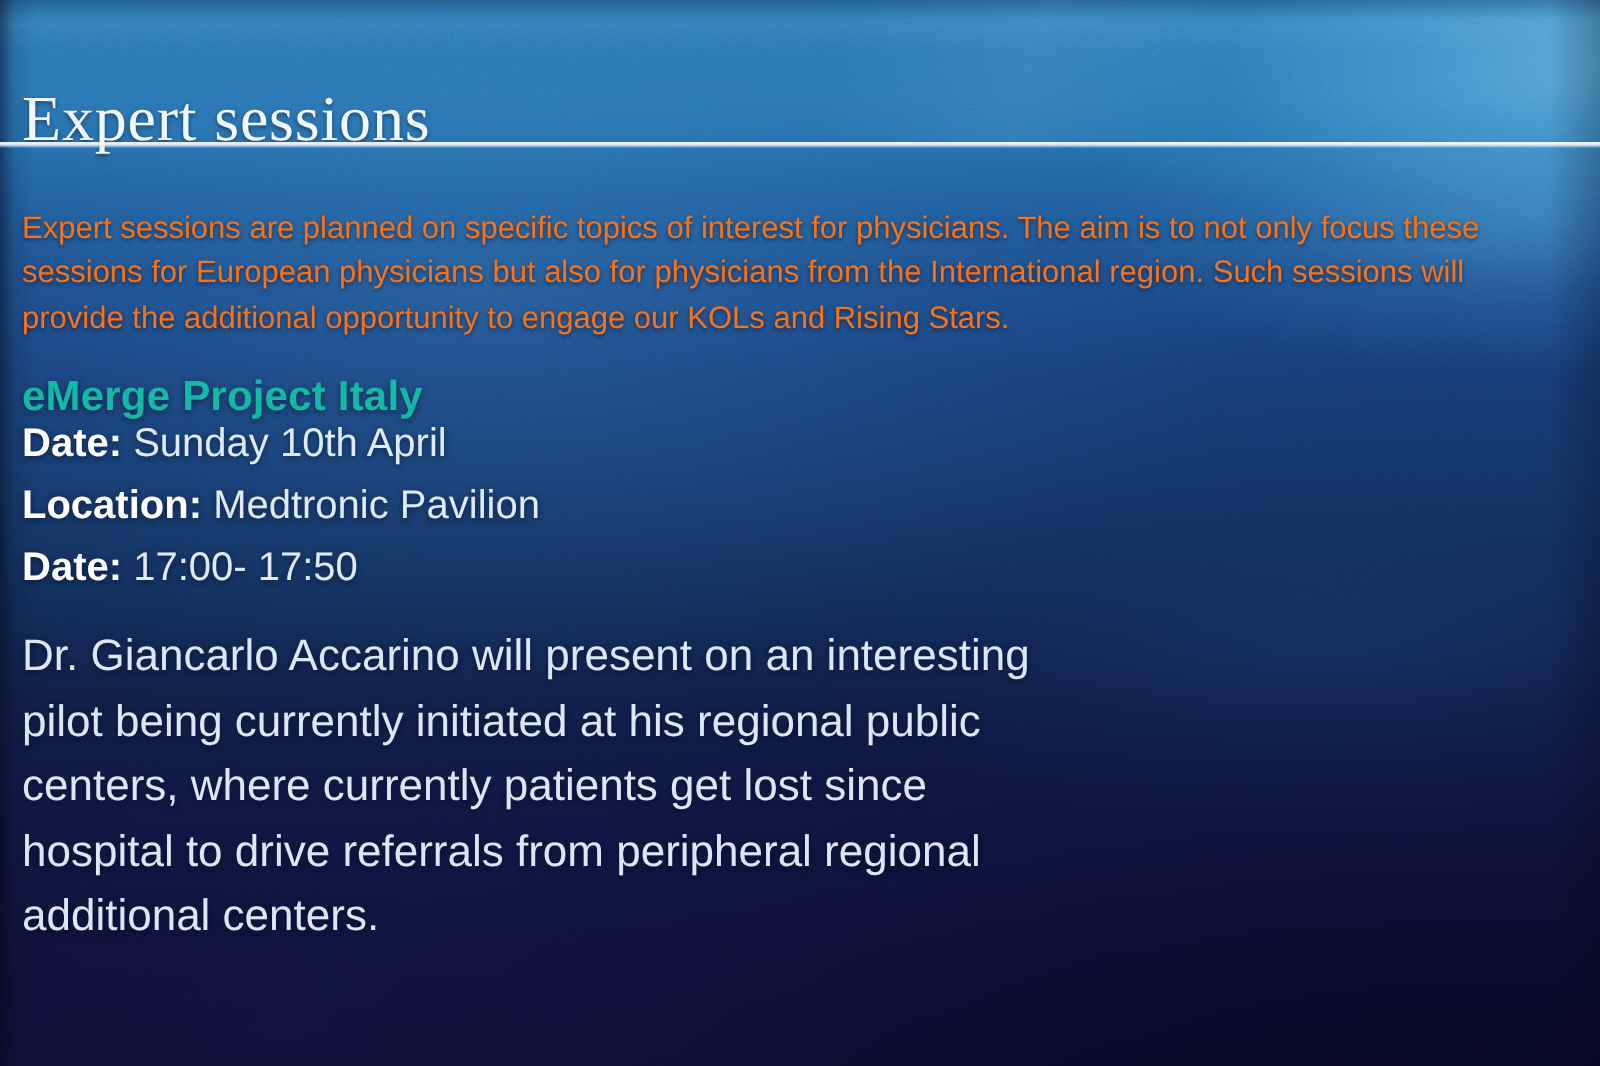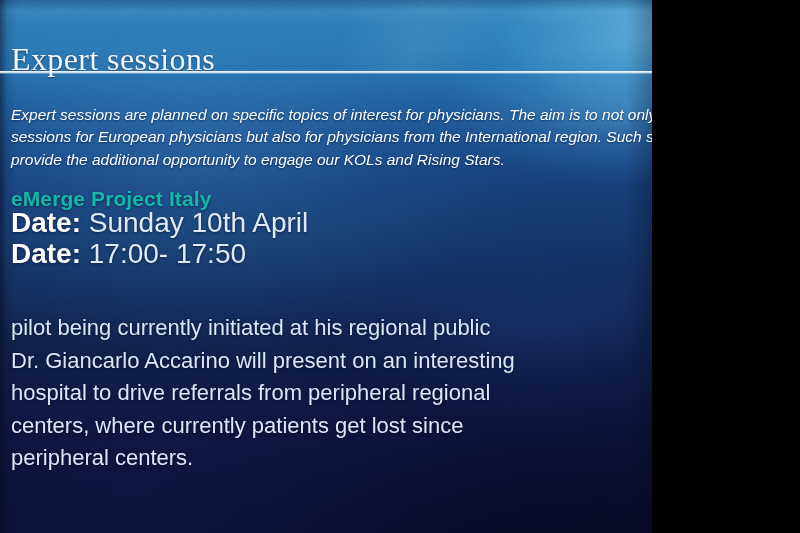--- a/index.html
+++ b/index.html
@@ -3,21 +3,21 @@
 <meta charset="utf-8">
 <title>Expert sessions slide</title>
 <style>
   html, body {
     margin: 0;
     padding: 0;
     background: #000;
   }
   #slide {
     position: relative;
-    width: 652px;
+    width: 800px;
     height: 533px;
     overflow: hidden;
     font-family: "Liberation Sans", sans-serif;
     background: #12356e;
     -webkit-font-smoothing: antialiased;
   }
 
   
   .bg-layer {
     position: absolute;
@@ -137,43 +137,42 @@
         rgba(160,205,238,0.0) 3px);
   }
 
   .intro {
     position: absolute;
     left: 11px;
     top: 88px;
     width: 762px;
     font-size: 15.5px;
     line-height: 22.5px;
-    color: #ffffff;
+    color: #f97316;
     font-weight: 400;
     text-shadow: 0 1px 2px rgba(4,14,40,0.55);
-    font-style: italic;
   }
 
   .project-heading {
     position: absolute;
     left: 11px;
     top: 170px;
     font-size: 21px;
     font-weight: 700;
     color: #14b8a6;
     letter-spacing: 0.1px;
     text-shadow: 0 1px 3px rgba(4,14,40,0.6);
     white-space: nowrap;
   }
 
   .details {
     position: absolute;
     left: 11px;
     top: 207px;
-    font-size: 28px;
+    font-size: 20px;
     line-height: 31px;
     color: #e9f2fa;
     text-shadow: 0 1px 3px rgba(4,14,40,0.6);
   }
   .details .row { white-space: nowrap; }
   .details .lbl {
     font-weight: 700;
     color: #ffffff;
   }
   .details .val {
@@ -224,27 +223,31 @@
     <p class="intro">Expert sessions are planned on specific topics of interest for physicians. The aim is to not only focus these sessions for European physicians but also for physicians from the International region. Such sessions will provide the additional opportunity to engage our KOLs and Rising Stars.</p>
 
     <h2 class="project-heading">eMerge Project Italy</h2>
 
     <div class="details">
       <div class="row">
         <span class="lbl">Date:</span>
         <span class="val">Sunday 10th April</span>
       </div>
       <div class="row">
+        <span class="lbl">Location:</span>
+        <span class="val">Medtronic Pavilion</span>
+      </div>
+      <div class="row">
         <span class="lbl">Date:</span>
         <span class="val">17:00- 17:50</span>
       </div>
     </div>
 
     <div class="body-copy">
+      <div class="line">Dr. Giancarlo Accarino will present on an interesting</div>
       <div class="line">pilot being currently initiated at his regional public</div>
-      <div class="line">Dr. Giancarlo Accarino will present on an interesting</div>
+      <div class="line">centers, where currently patients get lost since</div>
       <div class="line">hospital to drive referrals from peripheral regional</div>
-      <div class="line">centers, where currently patients get lost since</div>
-      <div class="line">peripheral centers.</div>
+      <div class="line">additional centers.</div>
     </div>
 
   </div>
 </div>
 
 </body></html>

